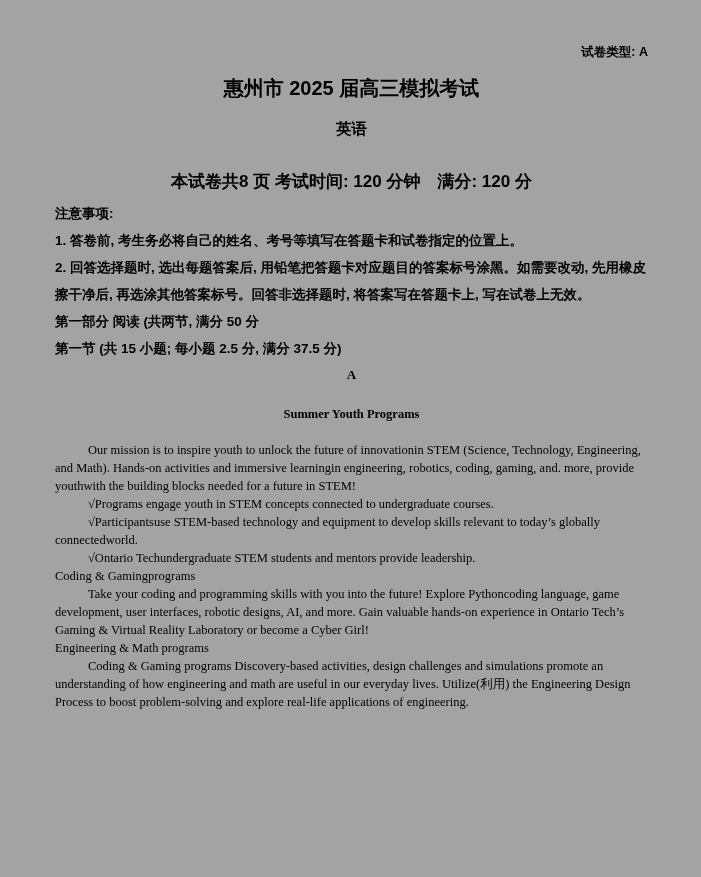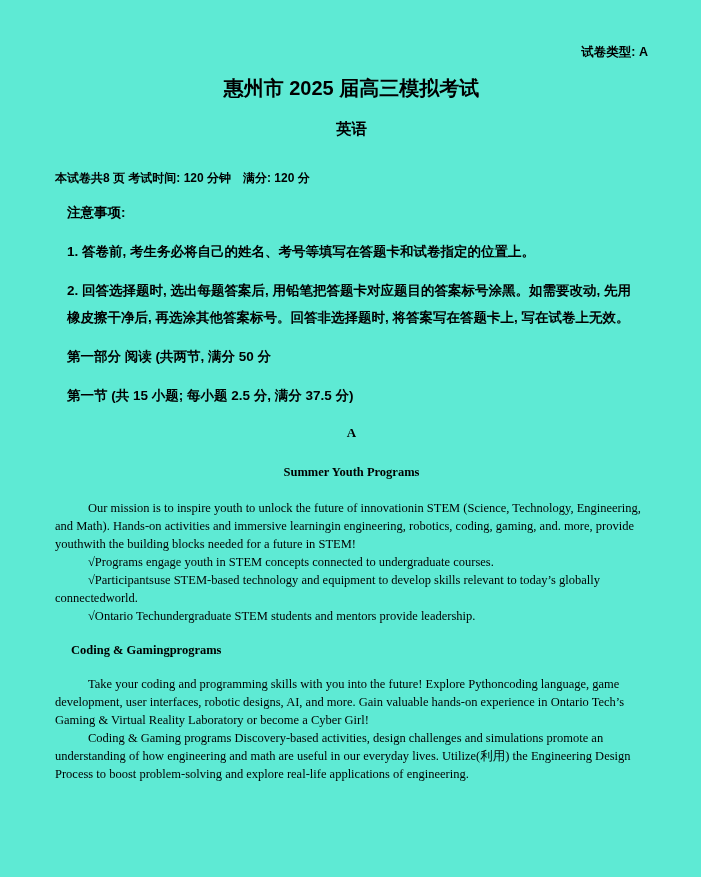--- a/index.html
+++ b/index.html
@@ -11,29 +11,29 @@
   body {
     width: 701px;
     height: 877px;
     overflow: hidden;
   }
   .page {
     box-sizing: border-box;
     width: 701px;
     height: 877px;
     padding: 44px 53px 0 55px;
-    background: #5eead4;
+    background: #a3a3a3;
   }
   
   .cn {
     font-family: "Liberation Sans", sans-serif;
     font-weight: bold;
     font-size: 13.5px;
     line-height: 27px;
-    margin: 12px;
+    margin: 0;
   }
   .paper-type {
     text-align: right;
     font-family: "Liberation Sans", sans-serif;
     font-weight: bold;
     font-size: 12.5px;
     margin: 0 0 14px 0;
   }
   .title {
     text-align: center;
@@ -43,23 +43,24 @@
     margin: 0 0 17px 0;
   }
   .subject {
     text-align: center;
     font-family: "Liberation Sans", sans-serif;
     font-weight: bold;
     font-size: 15.5px;
     margin: 0 0 30px 0;
   }
   .exam-info {
+    text-align: center;
     font-family: "Liberation Sans", sans-serif;
     font-weight: bold;
-    font-size: 12px;
+    font-size: 17px;
     margin: 0 0 7px 0;
   }
   
   .en-body {
     font-family: "Liberation Serif", serif;
     font-size: 12.5px;
     line-height: 18px;
   }
   .passage-label {
     text-align: center;
@@ -75,22 +76,22 @@
     font-weight: bold;
     font-size: 12.5px;
     line-height: 24px;
     margin: 15px;
   }
   .p-para, .p-check {
     margin: 0;
     text-indent: 33px;
   }
   .p-heading {
-    margin: 16px;
-    font-weight: bold;
+    margin: 0;
+    font-weight: normal;
     text-indent: 0;
   }
 </style>
 </head>
 <body>
 
 <div class="page">
 
   <div class="paper-type">试卷类型: A</div>
 
@@ -115,16 +116,17 @@
 
   <div class="passage-title">Summer Youth Programs</div>
 
   <div class="en-body" id="passage-body">
       <p class="p-para">Our mission is to inspire youth to unlock the future of innovationin STEM (Science, Technology, Engineering, and Math). Hands-on activities and immersive learningin engineering, robotics, coding, gaming, and. more, provide youthwith the building blocks needed for a future in STEM!</p>
       <p class="p-check">√Programs engage youth in STEM concepts connected to undergraduate courses.</p>
       <p class="p-check">√Participantsuse STEM-based technology and equipment to develop skills relevant to today’s globally connectedworld.</p>
       <p class="p-check">√Ontario Techundergraduate STEM students and mentors provide leadership.</p>
       <p class="p-heading">Coding &amp; Gamingprograms</p>
       <p class="p-para">Take your coding and programming skills with you into the future! Explore Pythoncoding language, game development, user interfaces, robotic designs, AI, and more. Gain valuable hands-on experience in Ontario Tech’s Gaming &amp; Virtual Reality Laboratory or become a Cyber Girl!</p>
+      <p class="p-heading">Engineering &amp; Math programs</p>
       <p class="p-para">Coding &amp; Gaming programs Discovery-based activities, design challenges and simulations promote an understanding of how engineering and math are useful in our everyday lives. Utilize(利用) the Engineering Design Process to boost problem-solving and explore real-life applications of engineering.</p>
     </div>
 
 </div>
 
 </body></html>

